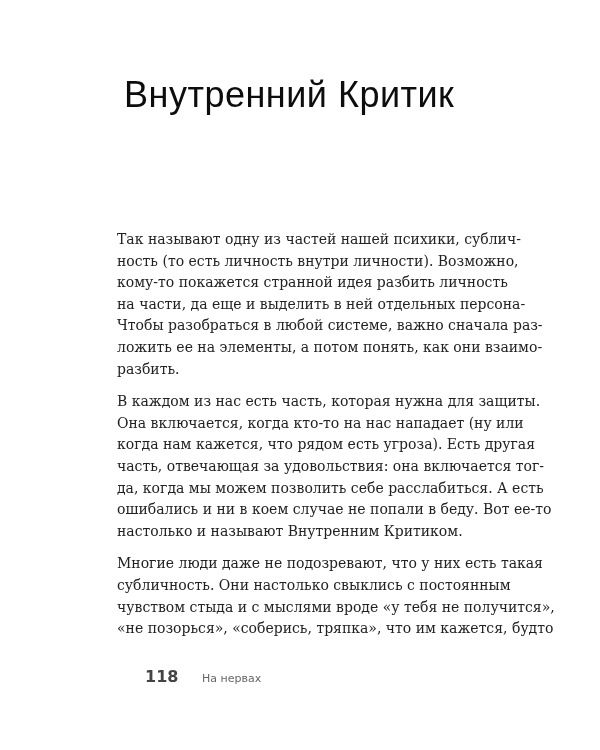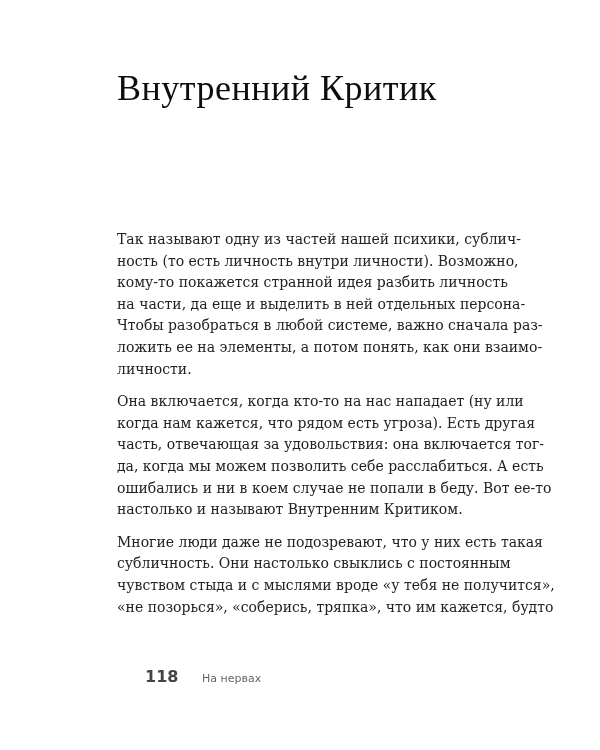--- a/index.html
+++ b/index.html
@@ -2,22 +2,22 @@
 <html><head>
   <meta charset="utf-8">
   <style>
     html, body { margin: 0; padding: 0; }
     body {
       width: 600px; height: 750px; background: #ffffff; position: relative; overflow: hidden;
       color: #1a1a1a;
     }
     .title {
       position: absolute; left: 116px; top: 66px;
-      font-family: Liberation Serif, serif; font-size: 36px; font-weight: normal;
-      color: #0d0d0d; letter-spacing: 0.5px; margin: 1px; white-space: nowrap;
+      font-family: Liberation Sans, sans-serif; font-size: 36px; font-weight: normal;
+      color: #0d0d0d; letter-spacing: 0.5px; margin: 8px; white-space: nowrap;
     }
     .body-text {
       position: absolute; left: 117px; top: 229px; width: 372px;
       font-family: "DejaVu Serif", serif; font-size: 14px; line-height: 21.6px;
       color: #222;
     }
     .line { display: block; white-space: nowrap; text-align: justify; text-align-last: justify; }
     .line.last { text-align-last: left; }
     .para { margin: 0 0 11px 0; }
     .footer {
@@ -33,23 +33,24 @@
 <h1 class="title">Внутренний Критик</h1>
 
 <div class="body-text">
   <div class="para">
     <span class="line">Так называют одну из частей нашей психики, сублич-</span>
     <span class="line">ность (то есть личность внутри личности). Возможно,</span>
     <span class="line">кому-то покажется странной идея разбить личность</span>
     <span class="line">на части, да еще и выделить в ней отдельных персона-</span>
     <span class="line">Чтобы разобраться в любой системе, важно сначала раз-</span>
     <span class="line">ложить ее на элементы, а потом понять, как они взаимо-</span>
-    <span class="line last">личности.</span>
+    <span class="line last">разбить.</span>
   </div>
   <div class="para">
+    <span class="line">В каждом из нас есть часть, которая нужна для защиты.</span>
     <span class="line">Она включается, когда кто-то на нас нападает (ну или</span>
     <span class="line">когда нам кажется, что рядом есть угроза). Есть другая</span>
     <span class="line">часть, отвечающая за удовольствия: она включается тог-</span>
     <span class="line">да, когда мы можем позволить себе расслабиться. А есть</span>
     <span class="line">ошибались и ни в коем случае не попали в беду. Вот ее-то</span>
     <span class="line last">настолько и называют Внутренним Критиком.</span>
   </div>
   <div class="para">
     <span class="line">Многие люди даже не подозревают, что у них есть такая</span>
     <span class="line">субличность. Они настолько свыклись с постоянным</span>

